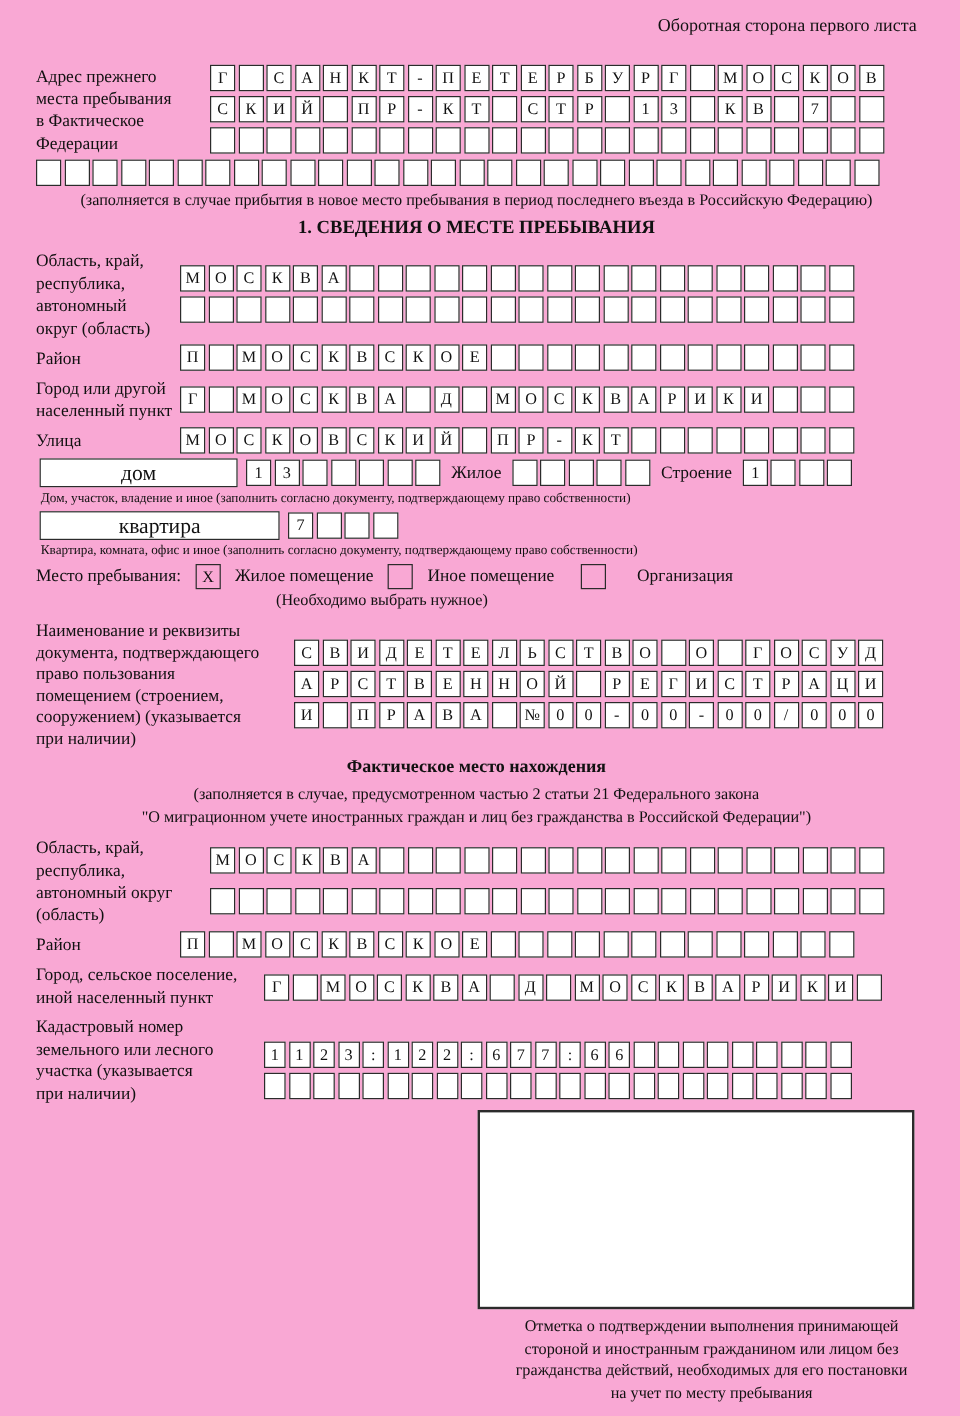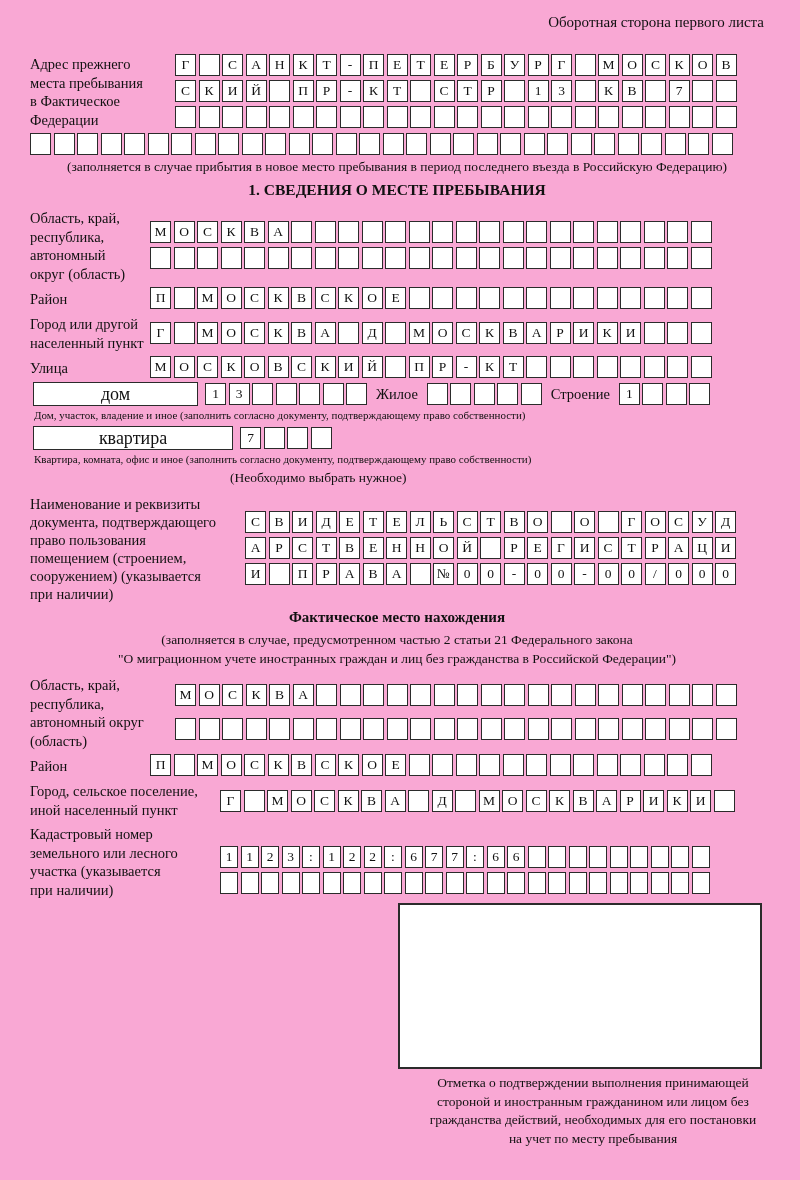--- a/index.html
+++ b/index.html
@@ -352,20 +352,29 @@
     <div class="rect-label" style="width:198px">квартира</div>
     <div class="cellrow">
         <span class="cell">7</span>
         <span class="cell"></span>
         <span class="cell"></span>
         <span class="cell"></span>
       </div>
   </div>
   <div class="note-l">Квартира, комната, офис и иное (заполнить согласно документу, подтверждающему право собственности)</div>
 
+  <div class="stay-row">
+    <span>Место пребывания:</span>
+    <span class="checkbox">X</span>
+    <span>Жилое помещение</span>
+    <span class="checkbox"></span>
+    <span>Иное помещение</span>
+    <span class="checkbox" style="margin-left:10px"></span>
+    <span style="margin-left:14px">Организация</span>
+  </div>
   <div class="note-choose">(Необходимо выбрать нужное)</div>
 
   <div class="frow">
     <div class="flabel w215">
         <div>Наименование и реквизиты</div>
         <div>документа, подтверждающего</div>
         <div>право пользования</div>
         <div>помещением (строением,</div>
         <div>сооружением) (указывается</div>
         <div>при наличии)</div>

